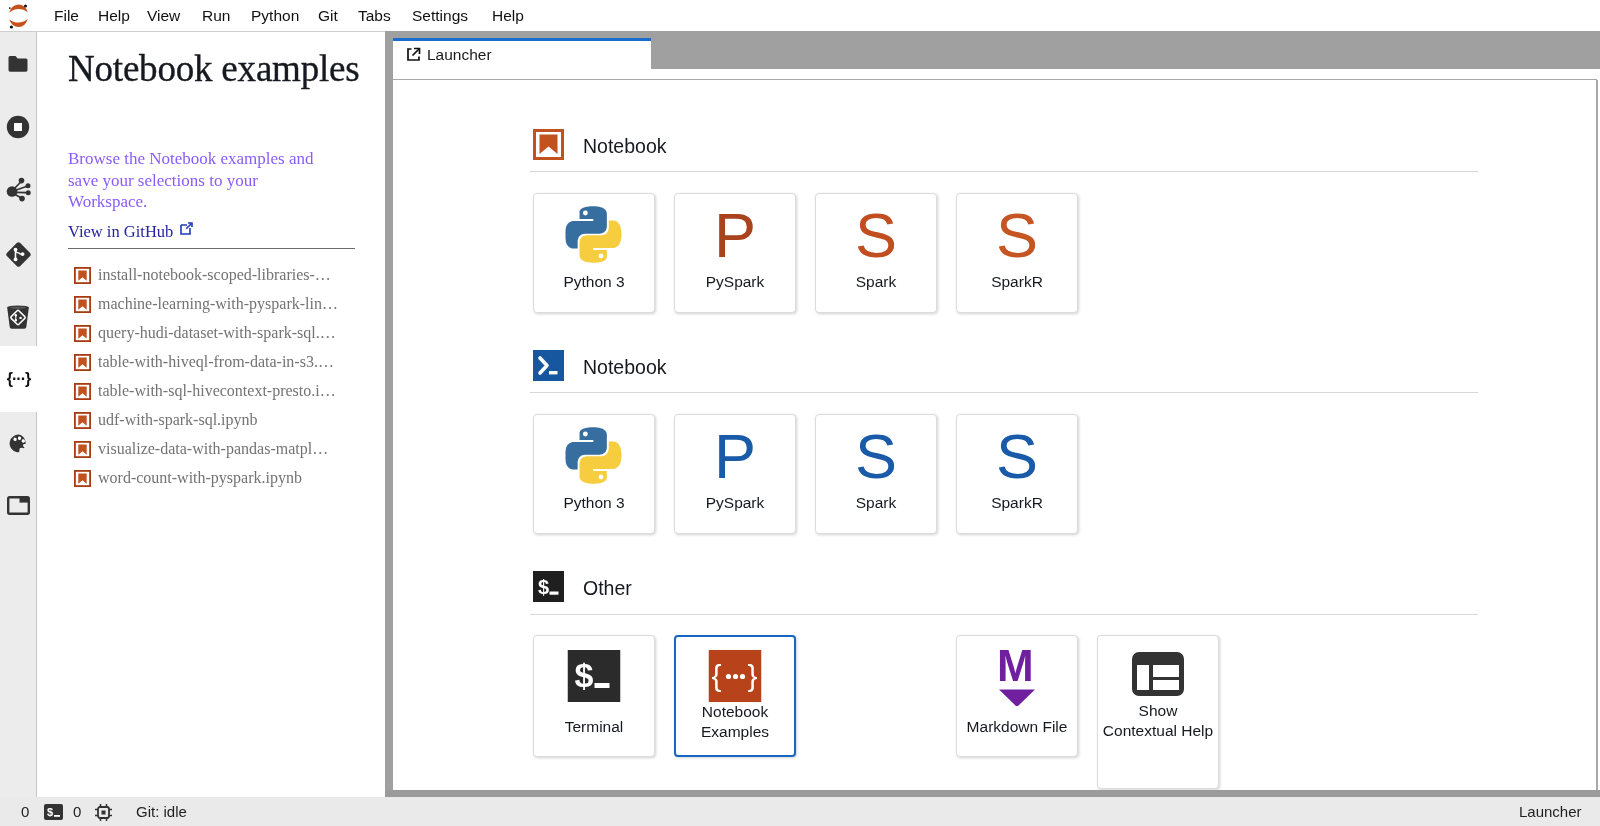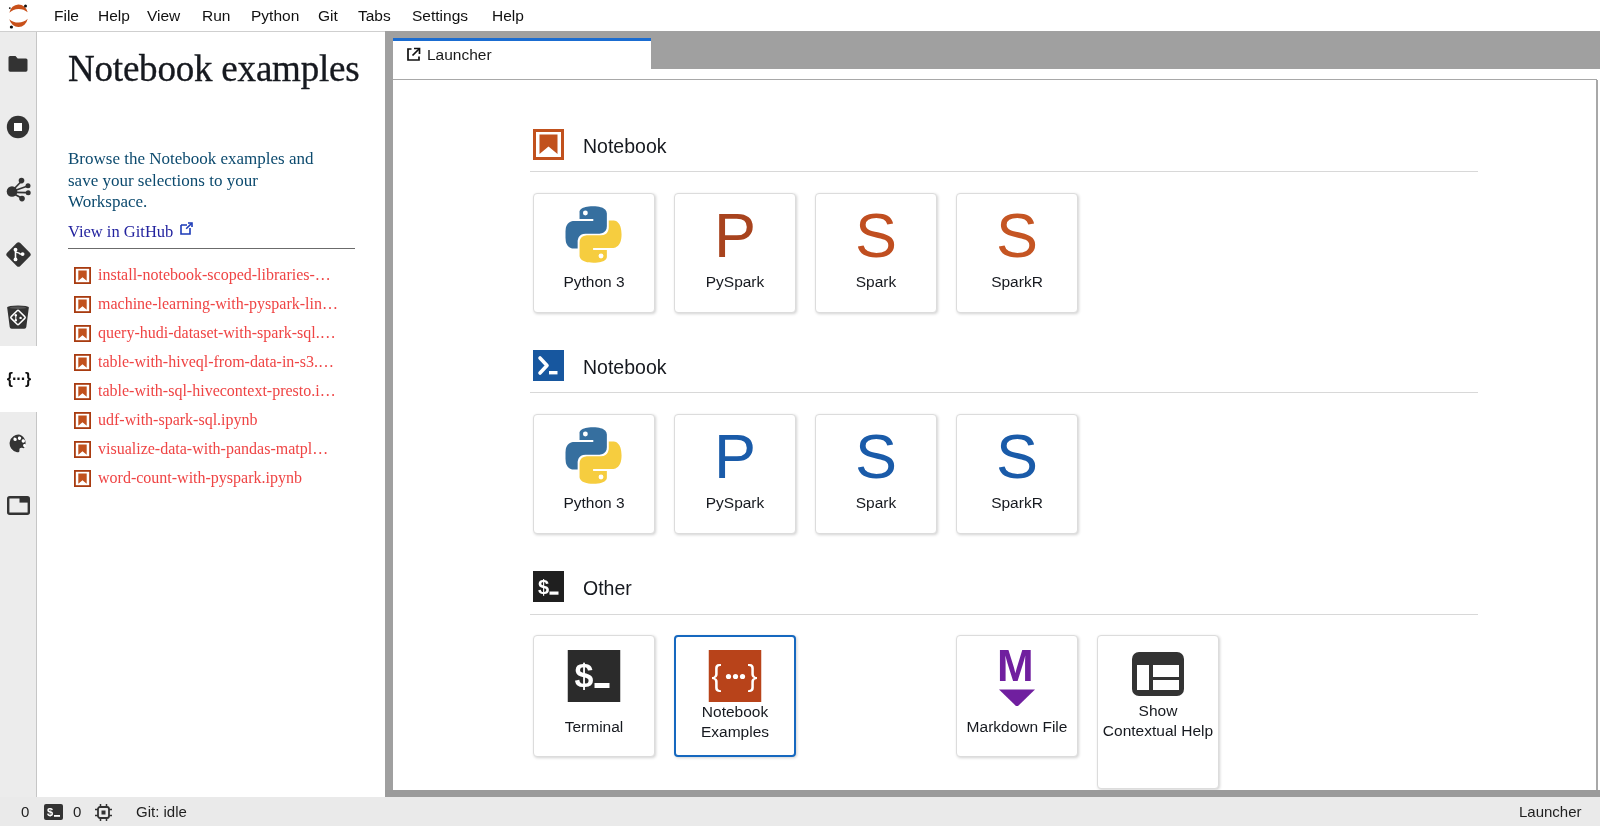--- a/index.html
+++ b/index.html
@@ -13,26 +13,26 @@
 #menubar .mi { position:absolute; top:7px; font-size:15.5px; color:#111; }
 #menuline { position:absolute; top:31px; left:0; width:385px; height:1px; background:#cfcfcf; }
 
 
 #sidebar { position:absolute; top:32px; left:0; width:37px; height:765px; background:#ececec; border-right:1px solid #c6c6c6; }
 #sidebar .act { position:absolute; left:-1px; width:39px; background:#fff; }
 
 
 #leftpanel { position:absolute; top:32px; left:38px; width:347px; height:764px; background:#fff;font-family:Liberation Serif, serif; }
 #lp-title { position:absolute; left:30px; top:17px; width:300px; font-size:37px; line-height:40.5px; color:#16191f; font-weight:400; letter-spacing:-0.2px; -webkit-text-stroke:0.35px #16191f; }
-#lp-desc { position:absolute; left:30px; top:116px; width:320px; font-size:17px; line-height:21.6px; color:#0c4a6e; }
+#lp-desc { position:absolute; left:30px; top:116px; width:320px; font-size:17px; line-height:21.6px; color:#8b5cf6; }
 #lp-link { position:absolute; left:30px; top:190px; font-size:16.5px; color:#23239f; font-weight:400; }
 #lp-hr { position:absolute; left:30px; top:216px; width:287px; height:1px; background:#6b6b6b; }
 .fitem { position:absolute; left:36px; height:29px; width:300px; }
 .fitem .bm { position:absolute; left:0; top:5px; }
-.fitem .ft { position:absolute; left:24px; top:4px; width:285px; font-size:16px; color:#ef4444; white-space:nowrap; overflow:hidden; }
+.fitem .ft { position:absolute; left:24px; top:4px; width:285px; font-size:16px; color:#737373; white-space:nowrap; overflow:hidden; }
 
 
 #sash { position:absolute; top:31px; left:385px; width:8px; height:766px; background:#a0a0a0; }
 
 
 #tabbar { position:absolute; top:31px; left:393px; width:1207px; height:38px; background:#a0a0a0; }
 #tab { position:absolute; top:7px; left:0px; width:258px; height:31px; background:#fff; border-top:3px solid #1a6cd1; }
 #tab .tic { position:absolute; left:13px; top:6px; }
 #tab .ttx { position:absolute; left:34px; top:5px; font-size:15.5px; color:#1a1a1a; }
 #understrip { position:absolute; top:69px; left:393px; width:1207px; height:10px; background:#fff; }

